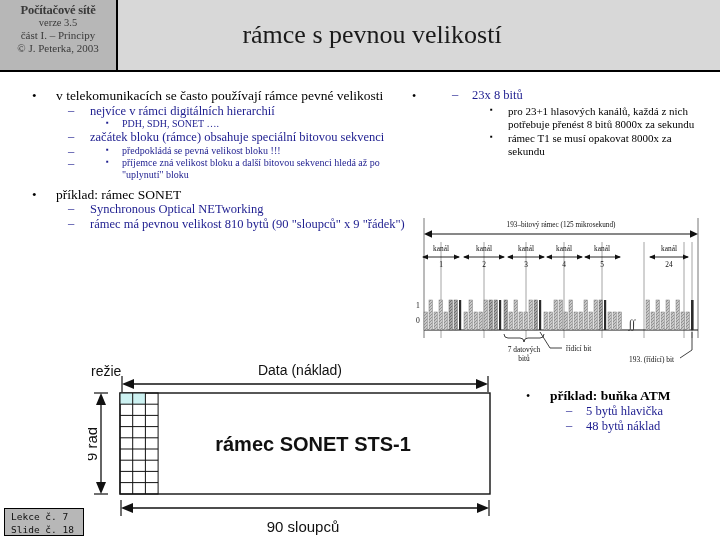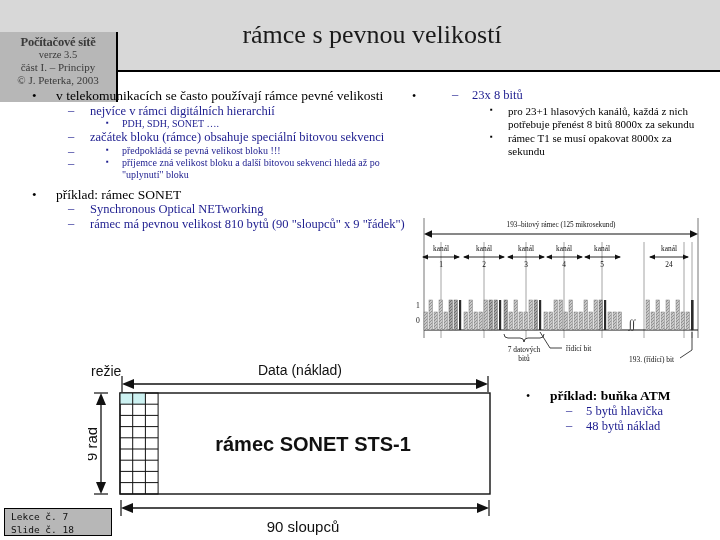--- a/index.html
+++ b/index.html
@@ -10,21 +10,21 @@
   .slide{position:absolute;left:0;top:0;width:720px;height:540px;}
 
   
   .header{
     position:absolute;left:0;top:0;width:720px;height:72px;
     background:#d8d8d8;border-bottom:2px solid #000;box-sizing:border-box;
   }
   .brand{
     position:absolute;left:0;top:0;width:118px;height:70px;
     background:#b7b7b7;border-right:2px solid #000;box-sizing:border-box;
-    text-align:center;color:#3a3a3a;padding-top:3px;margin-top:32px;
+    text-align:center;color:#3a3a3a;padding-top:3px;
   }
   .brand .b1{font-weight:bold;font-size:12.5px;line-height:14px;letter-spacing:-0.2px;}
   .brand .b2{font-size:10.5px;line-height:12px;}
   .brand .b3{font-size:11px;line-height:13px;}
   .brand .b4{font-size:11px;line-height:13px;}
   .head-title{
     position:absolute;left:118px;top:0;width:508px;height:70px;
     display:flex;align-items:center;justify-content:center;
     font-size:26px;color:#1a1a1a;font-family:"Liberation Serif",serif;
   }
@@ -62,21 +62,21 @@
 
   
   .sonet{position:absolute;left:88px;top:360px;width:420px;height:176px;}
   .sonet svg{display:block;}
 
   
   .atm{position:absolute;left:512px;top:388px;width:205px;}
 
   
   .lekce{
-    position:absolute;left:4px;top:508px;width:108px;height:28px;
+    position:absolute;left:4px;top:508px;width:80px;height:28px;
     background:#b7b7b7;border:1px solid #000;box-sizing:border-box;
     font-family:"DejaVu Sans Mono","Liberation Mono",monospace;
     font-size:9.5px;line-height:13px;color:#111;padding:1px 0 8px 6px;
   }
 </style>
 </head>
 <body>
 
 <div class="slide">
 

